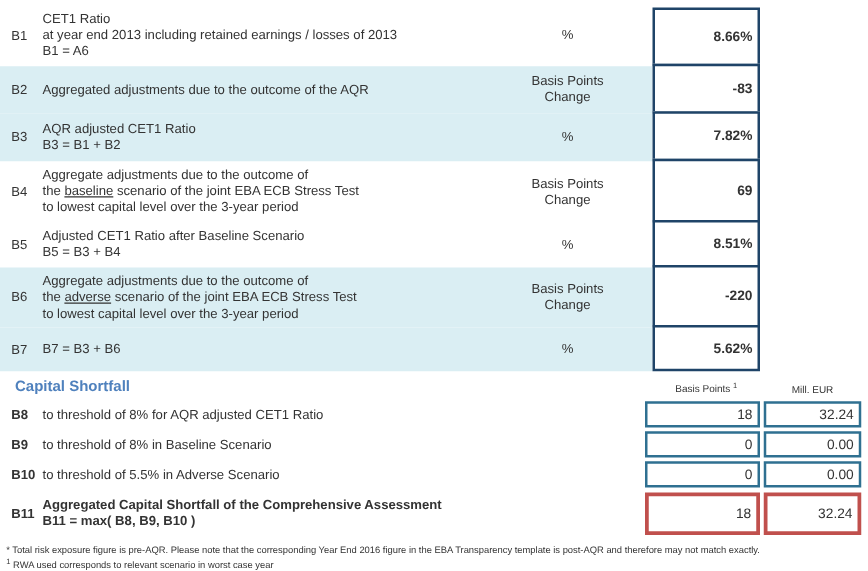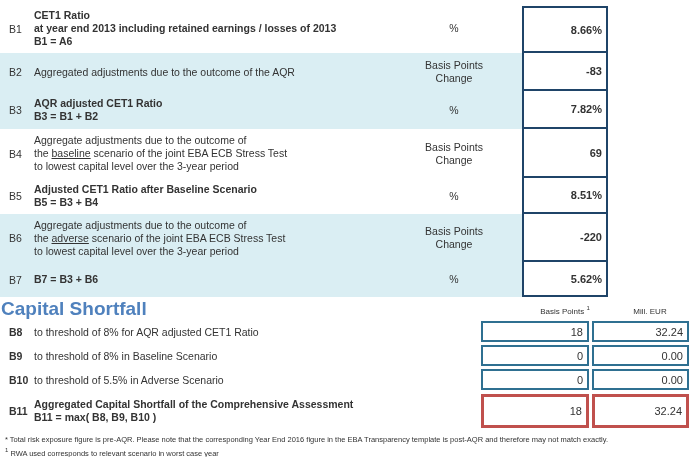--- a/index.html
+++ b/index.html
@@ -10,42 +10,42 @@
   }
   
   .trow{display:flex;width:694px;}
   .h49{height:49px}.h38{height:38px}.h48{height:48px}.h36{height:36px}.h35{height:35px}
   .rowleft{display:flex;flex:1;}
   .shaded .rowleft{background:#daeef3;}
   .rid{width:34px;padding-left:9px;box-sizing:border-box;display:flex;align-items:center;font-size:10.5px;}
   .desc{width:352px;display:flex;flex-direction:column;justify-content:center;font-size:10.5px;line-height:13px;}
   .desc div{white-space:nowrap;}
   .unit{flex:1;display:flex;flex-direction:column;justify-content:center;align-items:center;font-size:10.5px;line-height:13px;text-align:center;}
-  .b{font-weight:bold;}
+  .b{font-weight:normal;}
   .u{text-decoration:underline;}
   .vwrap{width:86px;}
   .vbox{box-sizing:border-box;height:calc(100% + 2px);margin-top:-2px;border:2px solid #1f4468;background:#fff;
         display:flex;align-items:center;justify-content:flex-end;padding-right:4px;font-size:11px;font-weight:bold;}
   .trow.first .vbox{height:calc(100% - 2px);margin-top:2px;}
   .rspacer{width:86px;}
   
   .sf-head{display:flex;height:20px;margin-top:2px;width:694px;}
-  .sf-title{flex:1;padding-left:1px;font-size:19px;font-weight:bold;color:#4f81bd;align-self:center;}
+  .sf-title{flex:1;padding-left:12px;font-size:12px;font-weight:bold;color:#4f81bd;align-self:center;}
   .sf-colhead{width:86px;text-align:center;font-size:8px;align-self:flex-end;padding-bottom:3px;box-sizing:border-box;}
   .sf-colhead.eur{width:78px;margin-left:3px;}
   .sf-colhead sup{font-size:6px;}
   .sfspacer{width:5px;}
   .sfrow{display:flex;height:21px;margin-top:3px;width:694px;}
   .sfrow.firstsf{margin-top:2px;}
   .sfleft{flex:1;display:flex;align-items:center;}
   .sfid{width:34px;padding-left:9px;box-sizing:border-box;font-size:10.5px;font-weight:bold;}
   .sflabel{font-size:10.5px;white-space:nowrap;}
-  .sfbox{box-sizing:border-box;width:108px;border:2px solid #2f7091;background:#fff;
+  .sfbox{box-sizing:border-box;width:92px;border:2px solid #2f7091;background:#fff;
          display:flex;align-items:center;justify-content:flex-end;padding-right:4px;font-size:11px;}
-  .sfbox.eur{width:97px;margin-left:3px;}
+  .sfbox.eur{width:78px;margin-left:3px;}
   .sfrow.total{height:34px;margin-top:4px;}
   .sfrow.total .sfbox{border:3px solid #c0504d;}
   .sfdesc{display:flex;flex-direction:column;justify-content:center;font-size:10.5px;line-height:13px;font-weight:bold;}
   .sfdesc div{white-space:nowrap;}
   
   .footnotes{margin-top:6px;padding-left:5px;font-size:7.5px;line-height:11px;color:#333;}
   .footnotes sup{font-size:6px;}
 </style>
 </head>
 <body>

